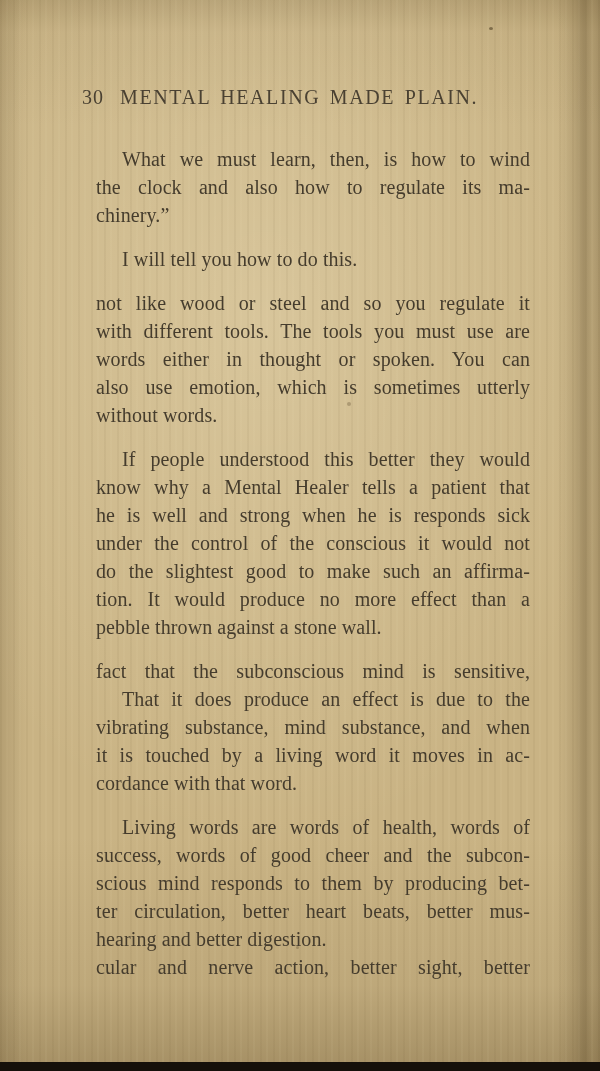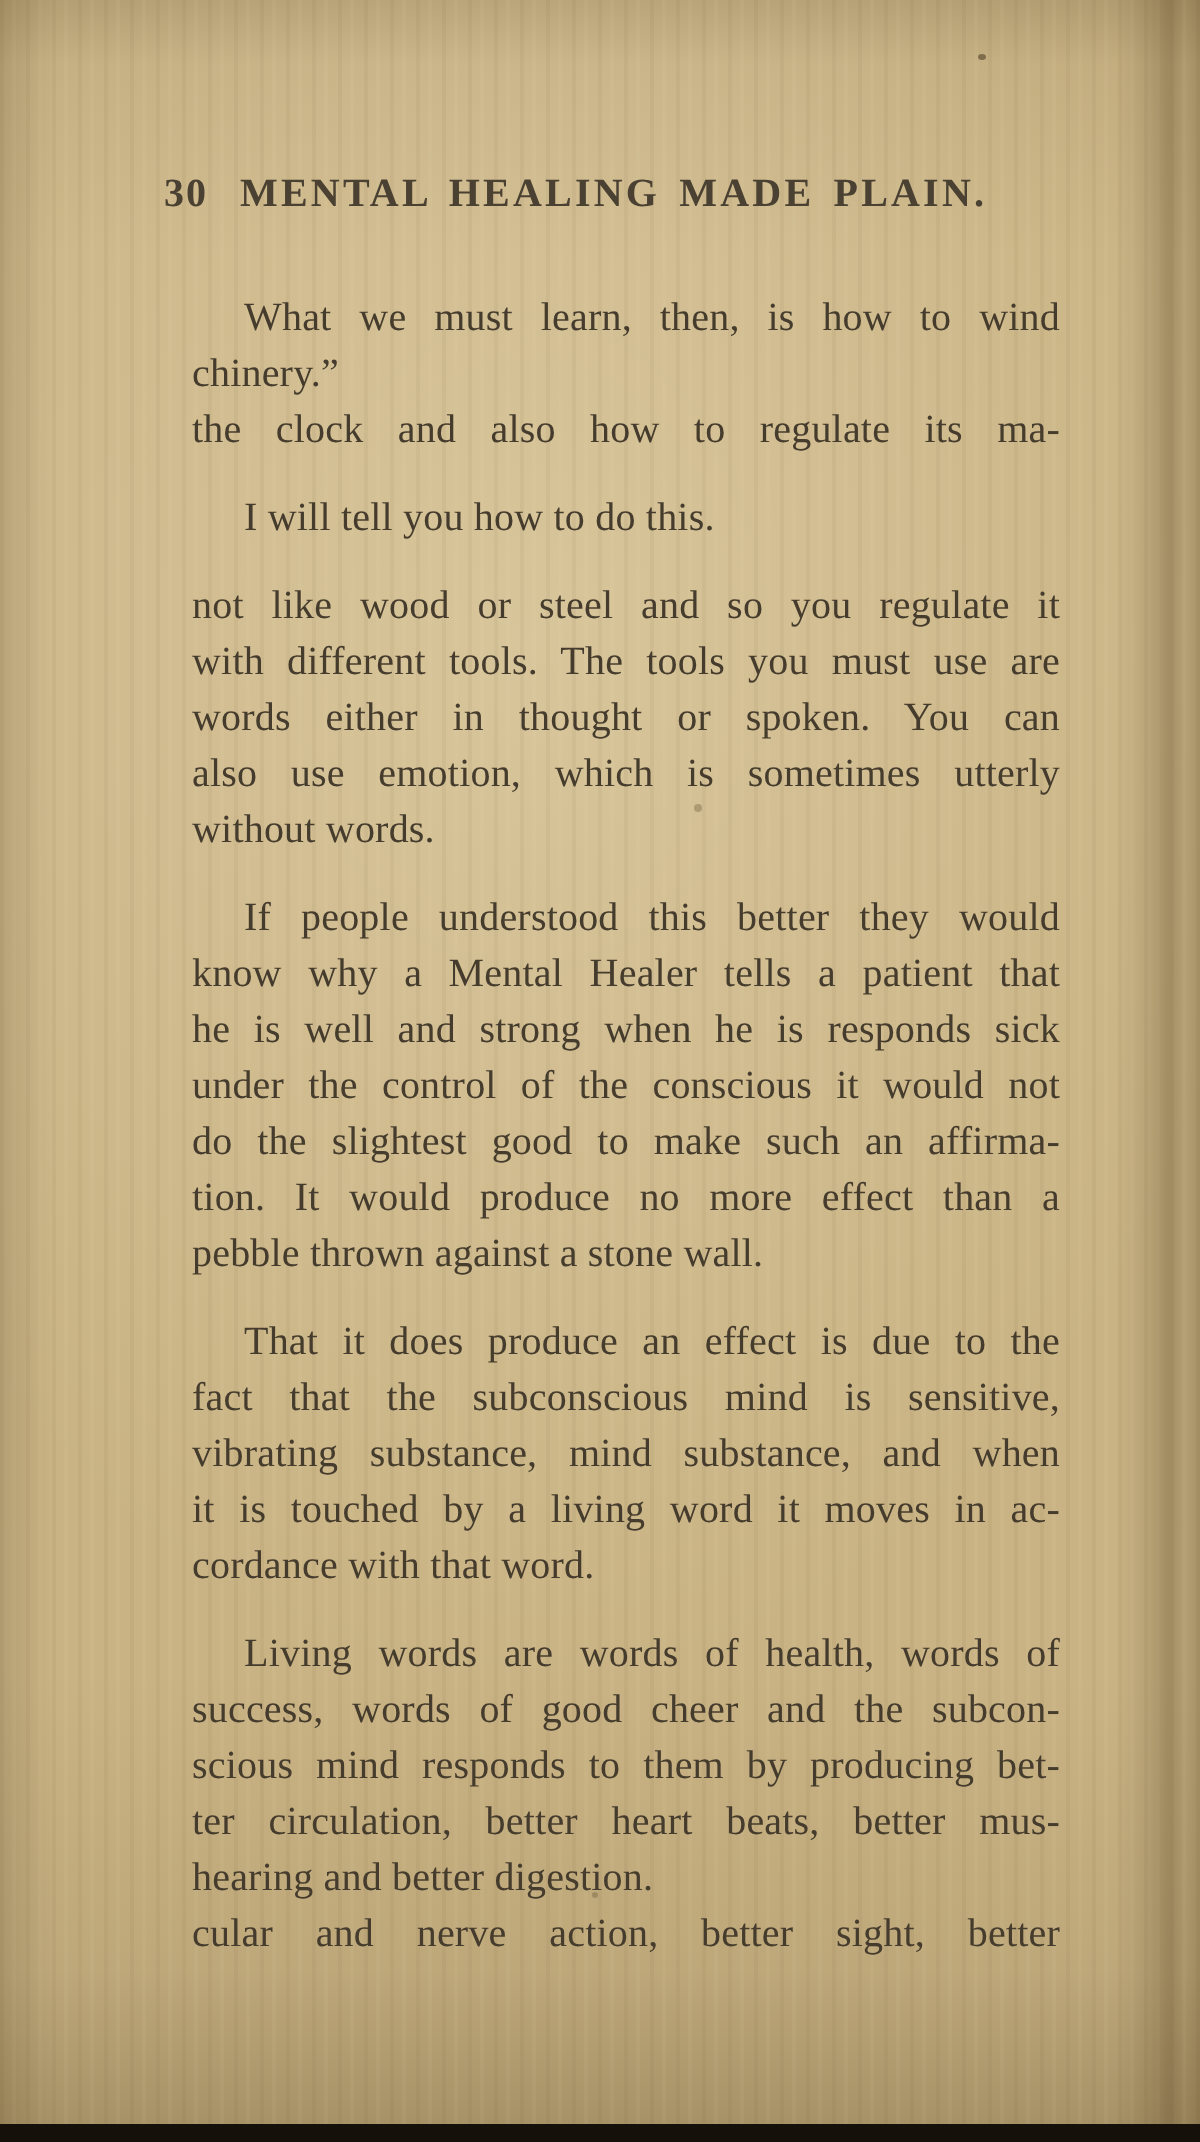--- a/index.html
+++ b/index.html
@@ -70,21 +70,20 @@
   .speck.s1 { width: 4px; height: 3px; left: 489px; top: 27px; }
   .speck.s2 { width: 4px; height: 4px; left: 347px; top: 402px; opacity: .5; }
   .speck.s3 { width: 3px; height: 3px; left: 296px; top: 946px; opacity: .5; }
 
   .page-header {
     position: absolute;
     top: 86px; left: 80px; width: 466px;
     height: 22px;
     font-size: 20px;
     color: #4a4132;
-    font-weight: bold;
   }
   .page-number {
     position: absolute; left: 2px; top: 0;
     letter-spacing: 1px;
   }
   .running-title {
     position: absolute; left: 40px; right: 20px; top: 0;
     text-align: left;
     letter-spacing: 1.6px;
     word-spacing: 3px;
@@ -112,22 +111,22 @@
 <div class="scan">
 
   <div class="page-header">
     <span class="page-number">30</span>
     <span class="running-title">MENTAL HEALING MADE PLAIN.</span>
   </div>
 
   <div class="text-block">
       <div class="paragraph">
         <div class="line first">What we must learn, then, is how to wind</div>
+        <div class="line">the clock and also how to regulate its ma-</div>
         <div class="line last">chinery.”</div>
-        <div class="line">the clock and also how to regulate its ma-</div>
       </div>
       <div class="paragraph">
         <div class="line first last">I will tell you how to do this.</div>
       </div>
       <div class="paragraph">
         <div class="line">not like wood or steel and so you regulate it</div>
         <div class="line">with different tools. The tools you must use are</div>
         <div class="line">words either in thought or spoken. You can</div>
         <div class="line">also use emotion, which is sometimes utterly</div>
         <div class="line last">without words.</div>
@@ -135,22 +134,22 @@
       <div class="paragraph">
         <div class="line first">If people understood this better they would</div>
         <div class="line">know why a Mental Healer tells a patient that</div>
         <div class="line">he is well and strong when he is responds sick</div>
         <div class="line">under the control of the conscious it would not</div>
         <div class="line">do the slightest good to make such an affirma-</div>
         <div class="line">tion. It would produce no more effect than a</div>
         <div class="line last">pebble thrown against a stone wall.</div>
       </div>
       <div class="paragraph">
+        <div class="line">fact that the subconscious mind is sensitive,</div>
         <div class="line first">That it does produce an effect is due to the</div>
-        <div class="line">fact that the subconscious mind is sensitive,</div>
         <div class="line">vibrating substance, mind substance, and when</div>
         <div class="line">it is touched by a living word it moves in ac-</div>
         <div class="line last">cordance with that word.</div>
       </div>
       <div class="paragraph">
         <div class="line first">Living words are words of health, words of</div>
         <div class="line">success, words of good cheer and the subcon-</div>
         <div class="line">scious mind responds to them by producing bet-</div>
         <div class="line">ter circulation, better heart beats, better mus-</div>
         <div class="line last">hearing and better digestion.</div>

